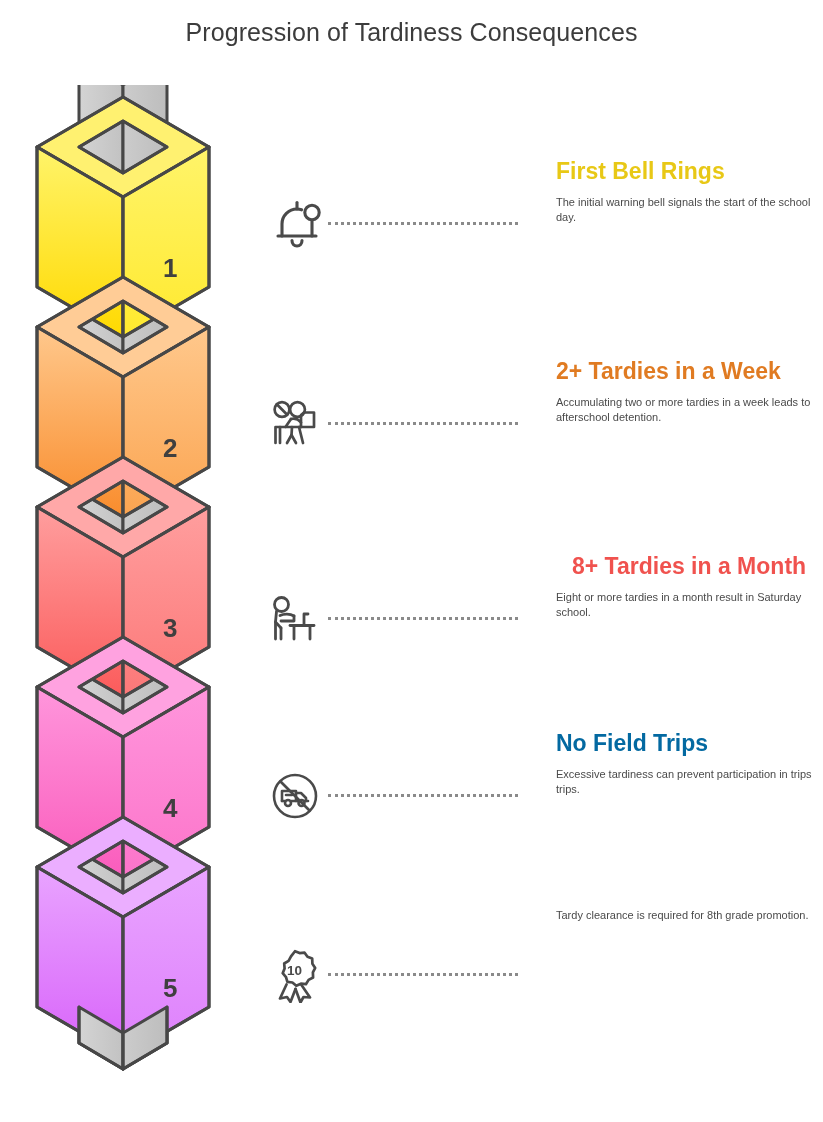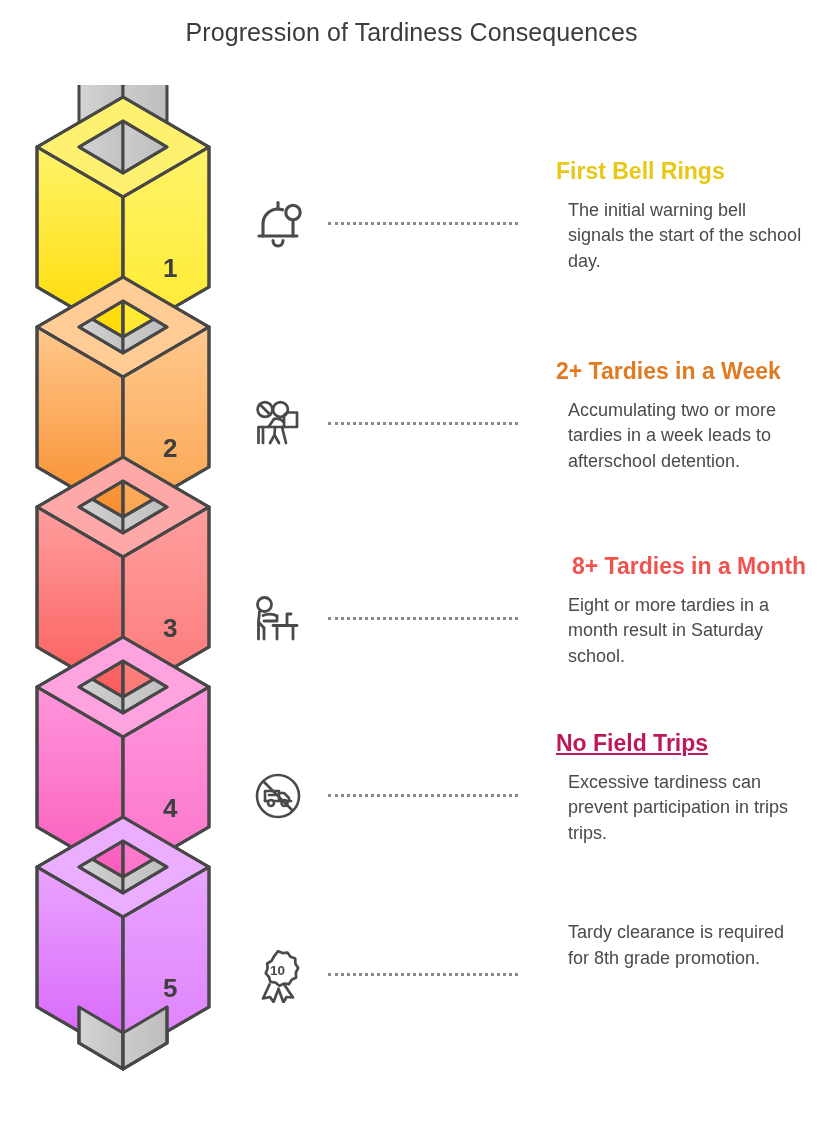--- a/index.html
+++ b/index.html
@@ -37,27 +37,27 @@
 
   .row {
     position: absolute;
     left: 236px;
     width: 580px;
     height: 0;
   }
 
   .icon-box {
     position: absolute;
-    left: 15px;
+    left: 8px;
     top: 0;
     width: 78px;
     height: 78px;
     display: flex;
     align-items: center;
-    justify-content: flex-start;
+    justify-content: flex-end;
   }
 
   .dotted {
     position: absolute;
     left: 92px;
     top: 37px;
     width: 190px;
     height: 4px;
     border-top: 3px dotted #8a8a8a;
   }
@@ -70,24 +70,24 @@
   }
 
   .item-title {
     font-size: 23px;
     font-weight: bold;
     line-height: 1.25;
     margin: 0 0 9px 0;
   }
 
   .item-desc {
-    font-size: 18px;
+    font-size: 11px;
     line-height: 1.42;
     color: #4a4a4a;
-    margin: 12px;
+    margin: 0;
   }
 </style>
 </head>
 <body>
 
 <div id="page-title">Progression of Tardiness Consequences</div>
 
 <svg id="stack-svg" width="210" height="1030" viewBox="0 0 210 1030">
   <defs>
     <linearGradient id="colGrayL" x1="0" y1="0" x2="1" y2="0">
@@ -288,21 +288,21 @@
       <path d="M14 32 H17"></path>
       <path d="M23 32 H30"></path>
       <path d="M36 32 H40"></path>
       <circle cx="20" cy="34" r="3"></circle>
       <circle cx="33.5" cy="34" r="3"></circle>
       <path d="M18 26 H24"></path>
     </svg>
   </div>
   <div class="dotted"></div>
   <div class="text-col">
-    <p class="item-title" style="color: #be185d; text-decoration: underline;">No Field Trips</p>
+    <p class="item-title" style="color: #0369a1;">No Field Trips</p>
     <p class="item-desc">Excessive tardiness can prevent participation in trips trips.</p>
   </div>
 </div>
 
 <div class="row" style="top:936px">
   <div class="icon-box">
     <svg width="54" height="56" viewBox="0 0 54 56" fill="none" stroke="#4a4a4a" stroke-width="2.7" stroke-linecap="round" stroke-linejoin="round">
       <path d="M27 4.2
                L31.6 6.1 L36.6 5.7 L39.5 9.8 L44.2 11.6 L44.4 16.7
                L47.2 20.9 L44.9 25.4 L45.1 30.5 L40.6 32.9 L37.9 37.2

